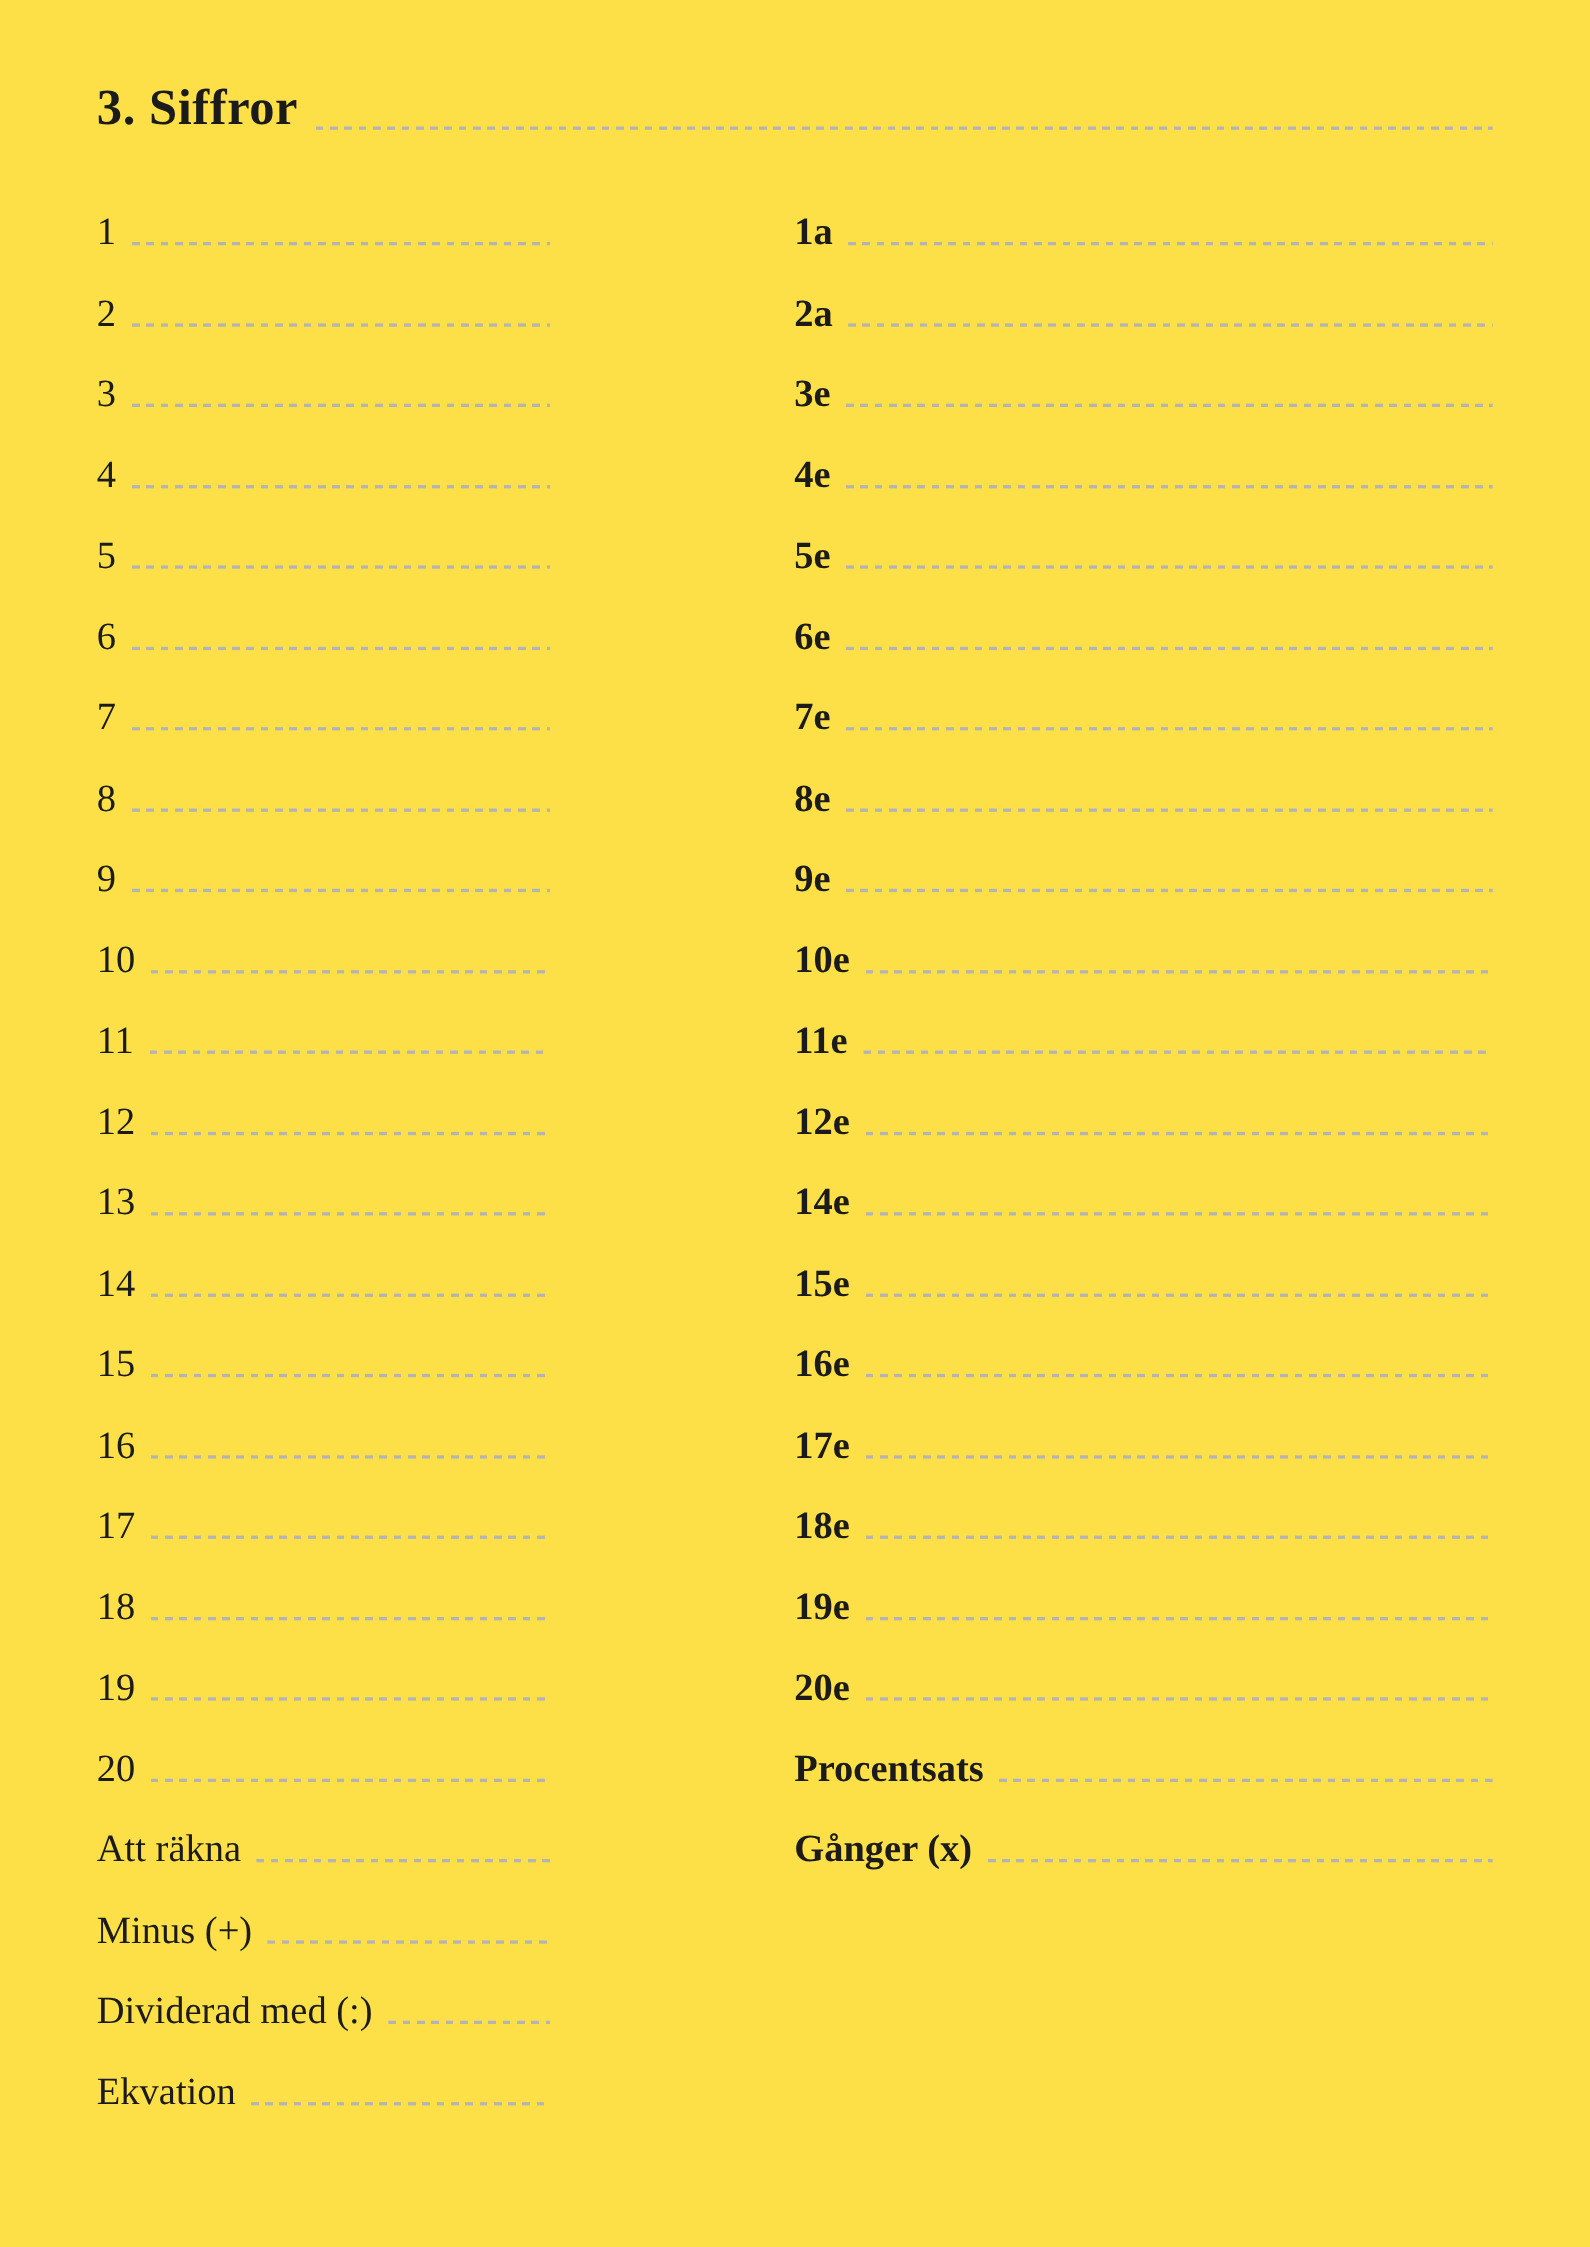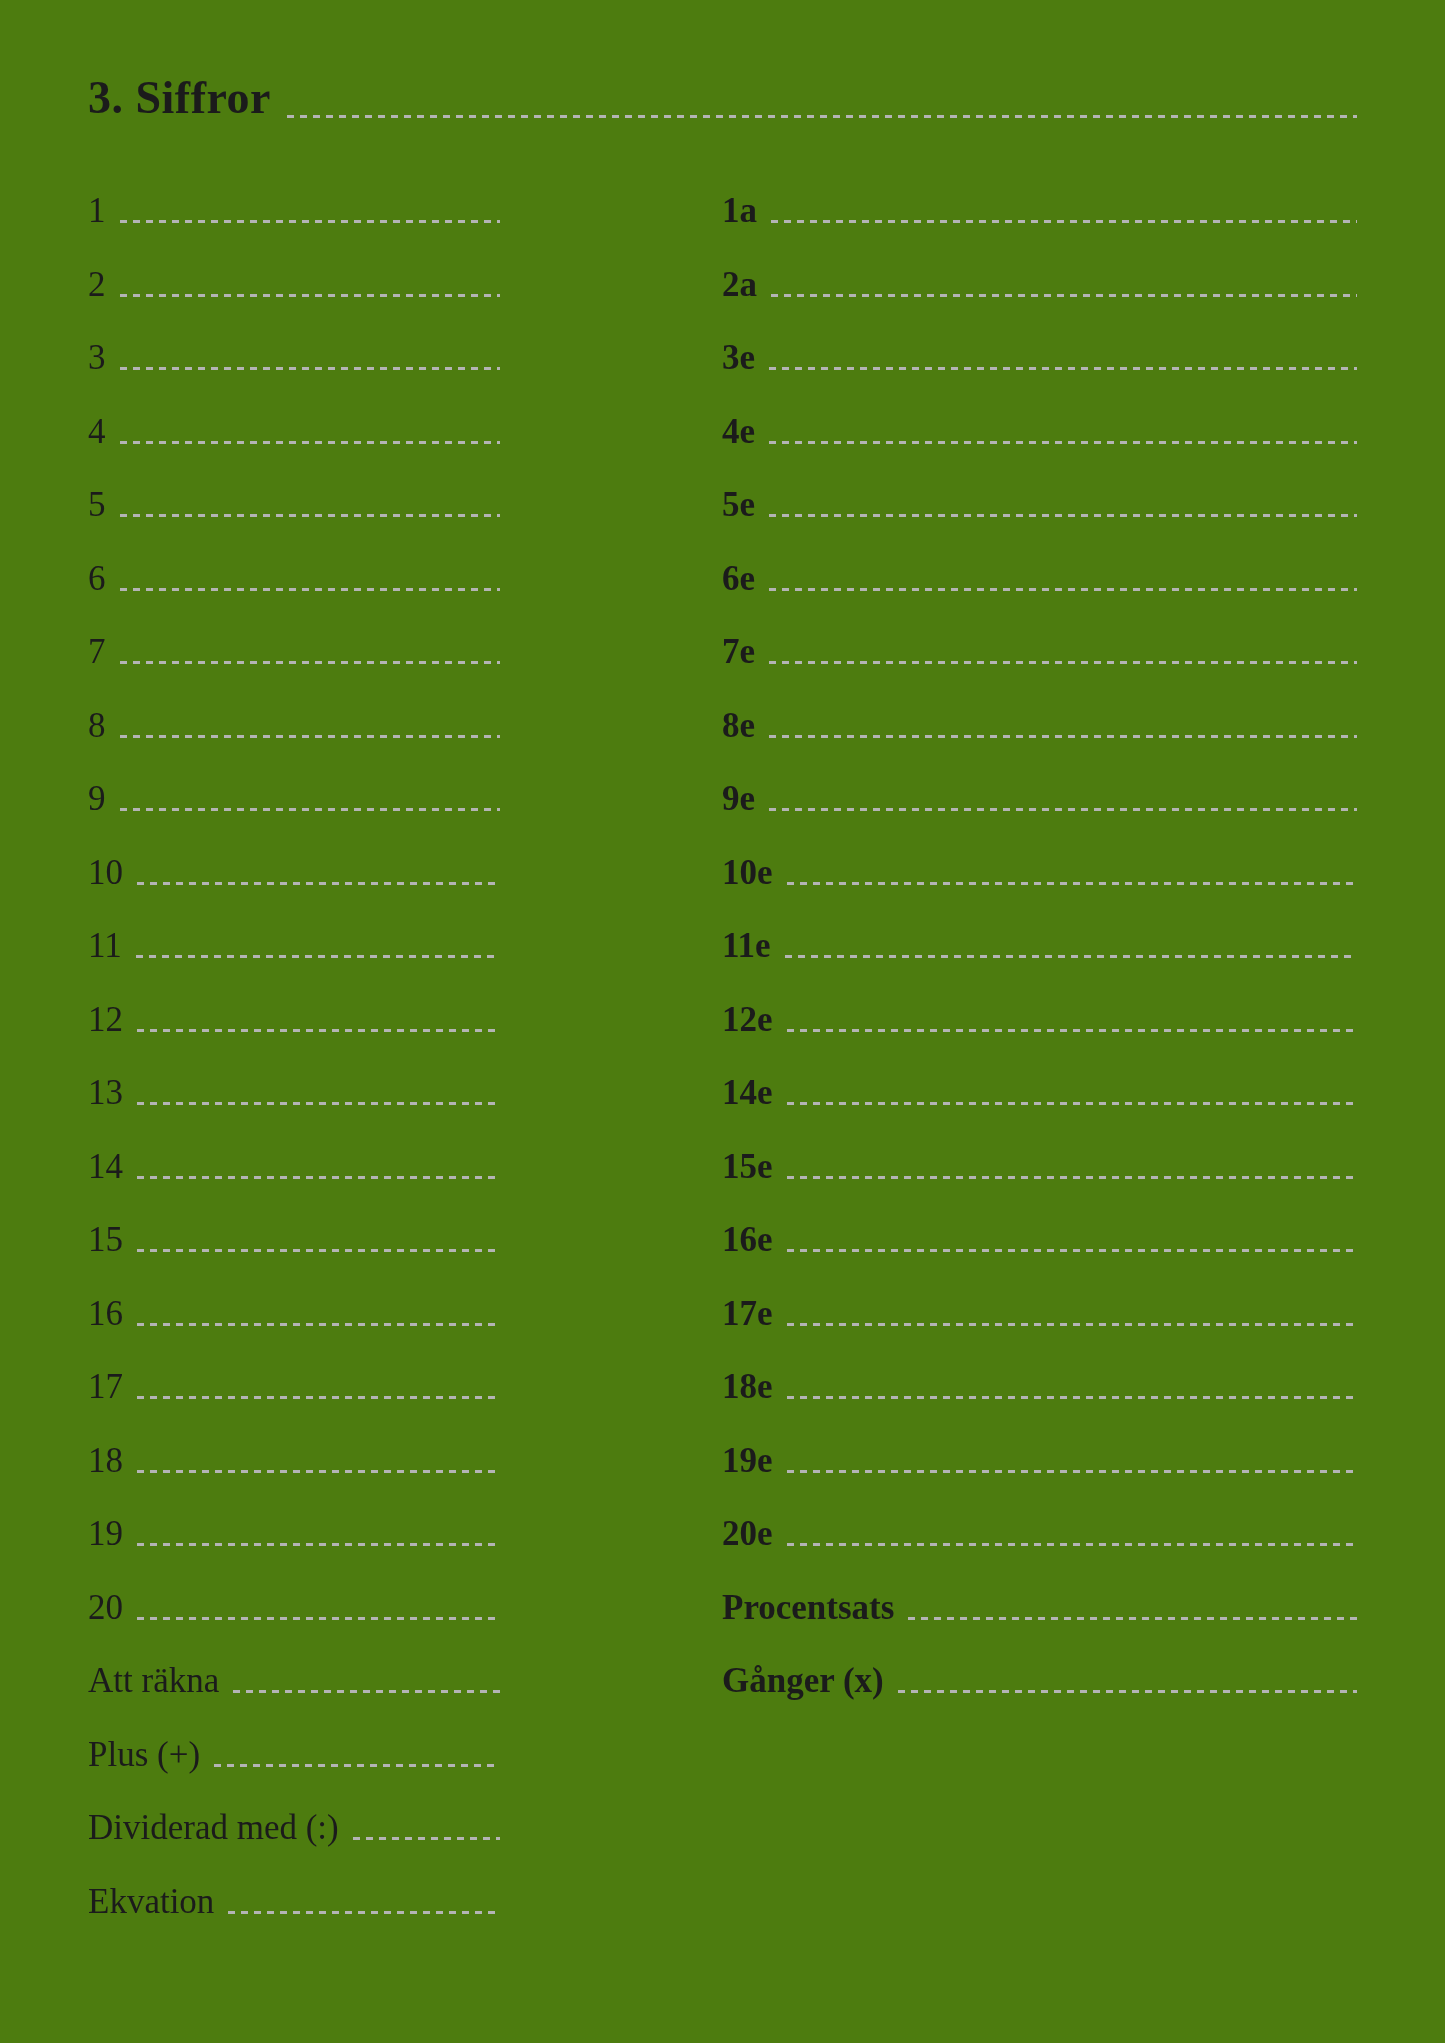--- a/index.html
+++ b/index.html
@@ -1,20 +1,20 @@
 <!DOCTYPE html>
 <html><head>
 <meta charset="utf-8">
 <style>
   html, body { margin: 0; padding: 0; background: #ffffff; }
   .page {
     position: relative;
     width: 1445px;
     height: 2043px;
-    background: #4d7c0f;
+    background: #fde047;
     font-family: "Liberation Serif", "DejaVu Serif", serif;
     color: #1b1b1b;
     box-sizing: border-box;
     padding: 0 88px;
     overflow: hidden;
   }
   .title-row {
     display: flex;
     align-items: flex-end;
     padding-top: 72px;
@@ -146,21 +146,21 @@
         </div>
         <div class="row">
           <span class="label">20</span>
           <div class="leader"></div>
         </div>
         <div class="row">
           <span class="label">Att räkna</span>
           <div class="leader"></div>
         </div>
         <div class="row">
-          <span class="label">Plus (+)</span>
+          <span class="label">Minus (+)</span>
           <div class="leader"></div>
         </div>
         <div class="row">
           <span class="label">Dividerad med (:)</span>
           <div class="leader"></div>
         </div>
         <div class="row">
           <span class="label">Ekvation</span>
           <div class="leader"></div>
         </div>

